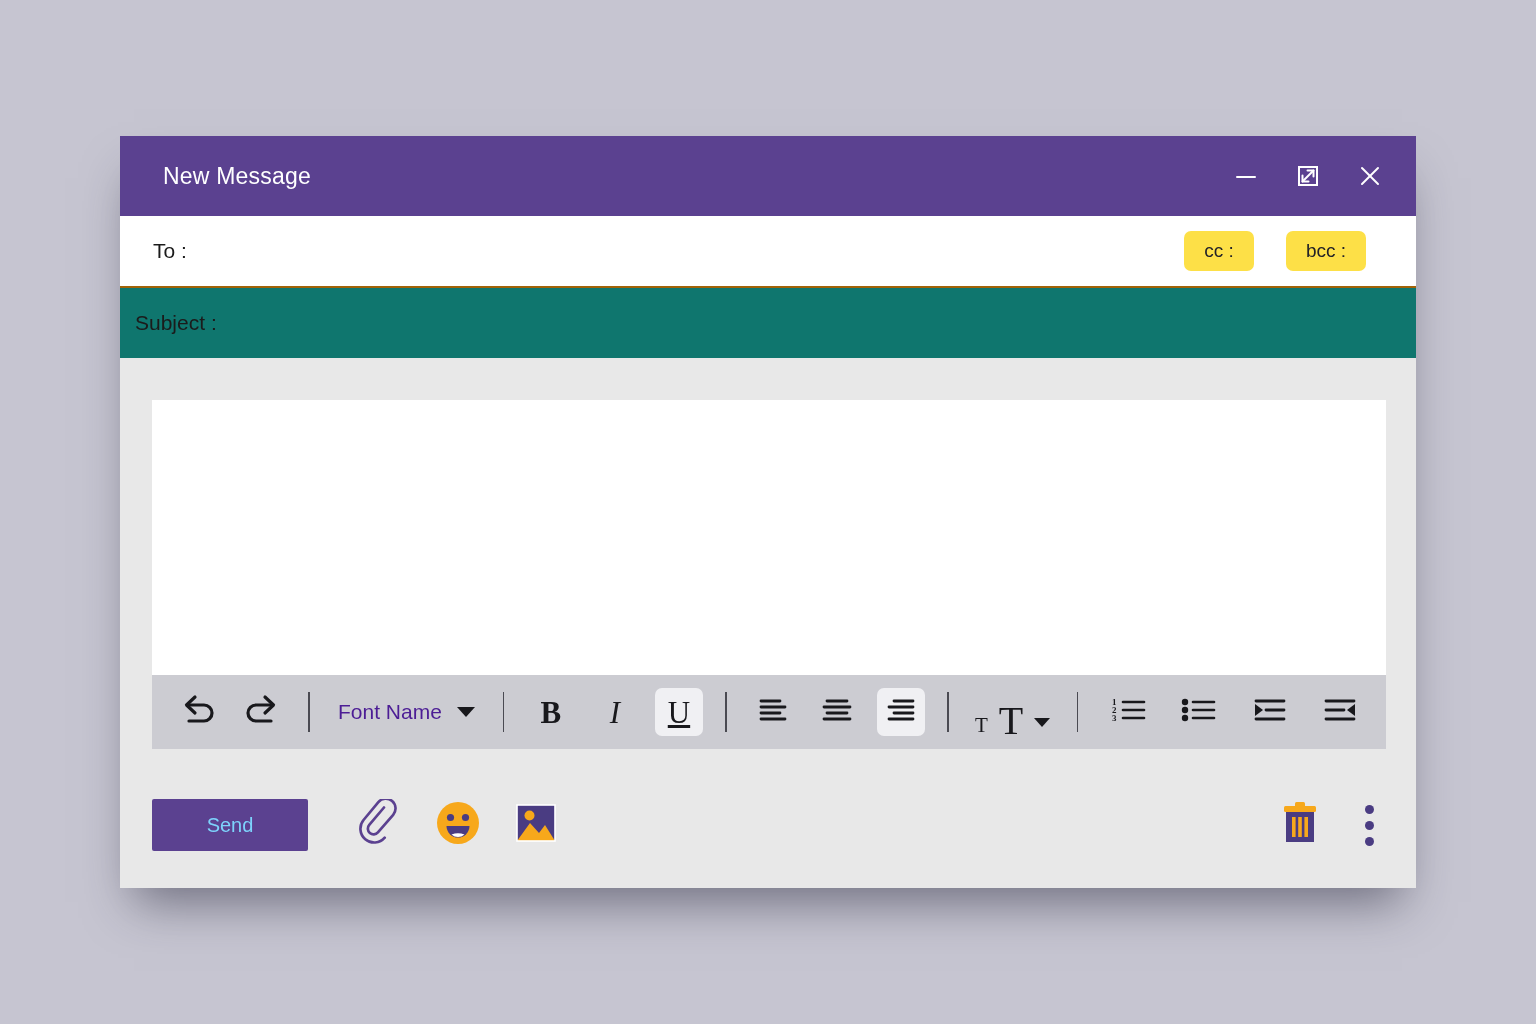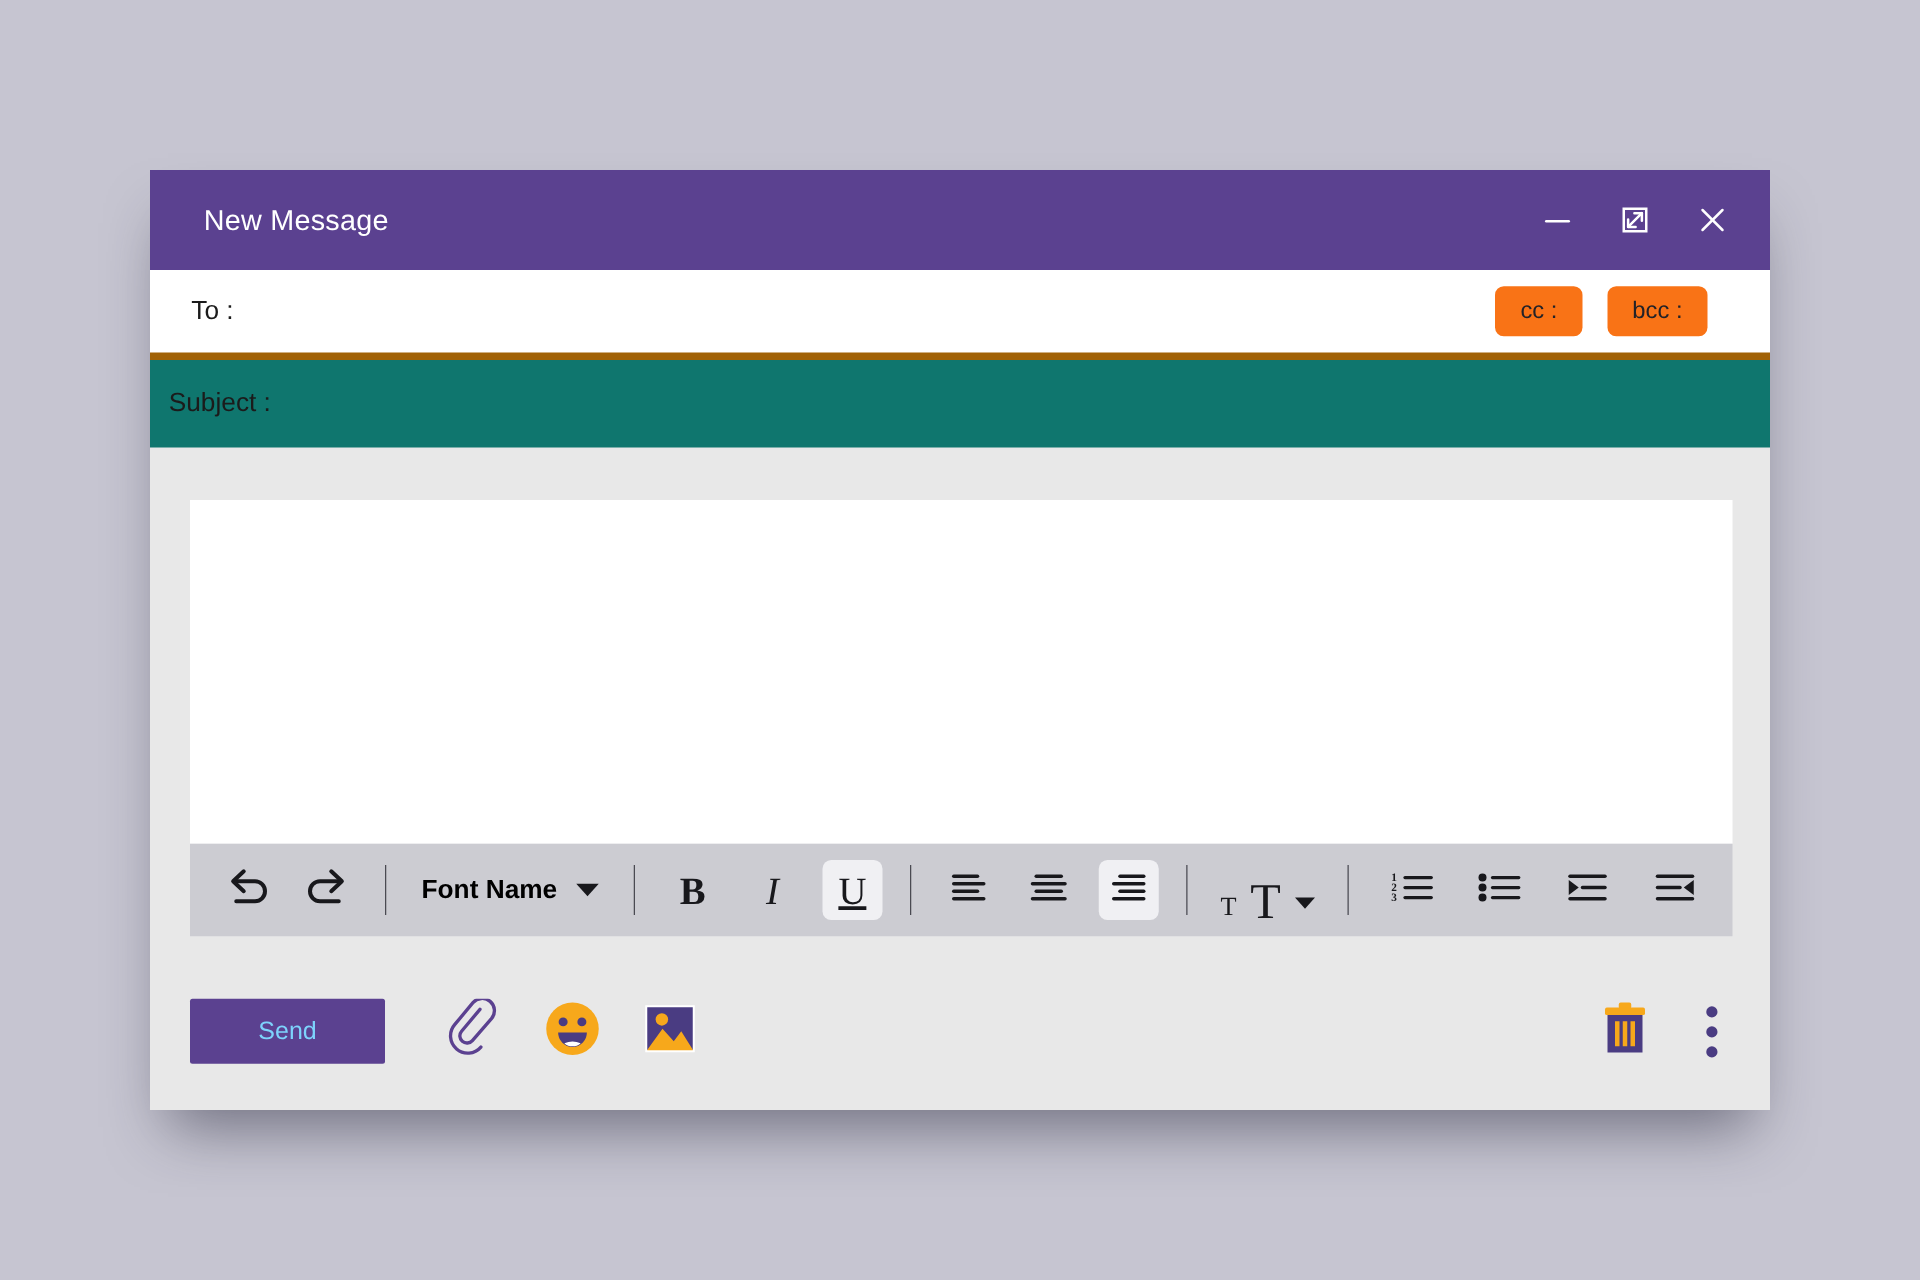--- a/index.html
+++ b/index.html
@@ -53,21 +53,21 @@
     align-items: center;
     justify-content: center;
     cursor: pointer;
   }
   .win-btn svg { display: block; }
 
   
   #to-row {
     height: 72px;
     background: #ffffff;
-    border-bottom: 6px solid #a16207;
+    border-bottom: 2px solid #a16207;
     display: flex;
     align-items: center;
     padding: 0 50px 0 33px;
     box-sizing: border-box;
   }
   .field-label {
     font-size: 21px;
     color: #1b1b1b;
     white-space: nowrap;
   }
@@ -76,27 +76,27 @@
     border: none;
     outline: none;
     font-family: "Liberation Sans", sans-serif;
     font-size: 20px;
     color: #1b1b1b;
     background: transparent;
     margin-left: 12px;
     height: 40px;
   }
   .recipient-chip {
-    background: #f97316;
+    background: #fde047;
     border-radius: 7px;
     padding: 9px 20px;
     font-size: 19px;
     color: #222228;
     cursor: pointer;
-    margin-left: 20px;
+    margin-left: 32px;
     user-select: none;
     white-space: nowrap;
   }
 
   
   #subject-row {
     height: 70px;
     background: #0f766e;
     display: flex;
     align-items: center;
@@ -177,23 +177,22 @@
   #font-name-control {
     display: flex;
     align-items: center;
     gap: 15px;
     cursor: pointer;
     padding: 0 6px;
     height: 48px;
   }
   #font-name-label {
     font-size: 21px;
-    color: #000000;
+    color: #4c1d95;
     white-space: nowrap;
-    font-weight: bold;
   }
   .caret {
     width: 0; height: 0;
     border-left: 9px solid transparent;
     border-right: 9px solid transparent;
     border-top: 10px solid #18181c;
   }
   .caret.sm {
     border-left-width: 8px;
     border-right-width: 8px;

